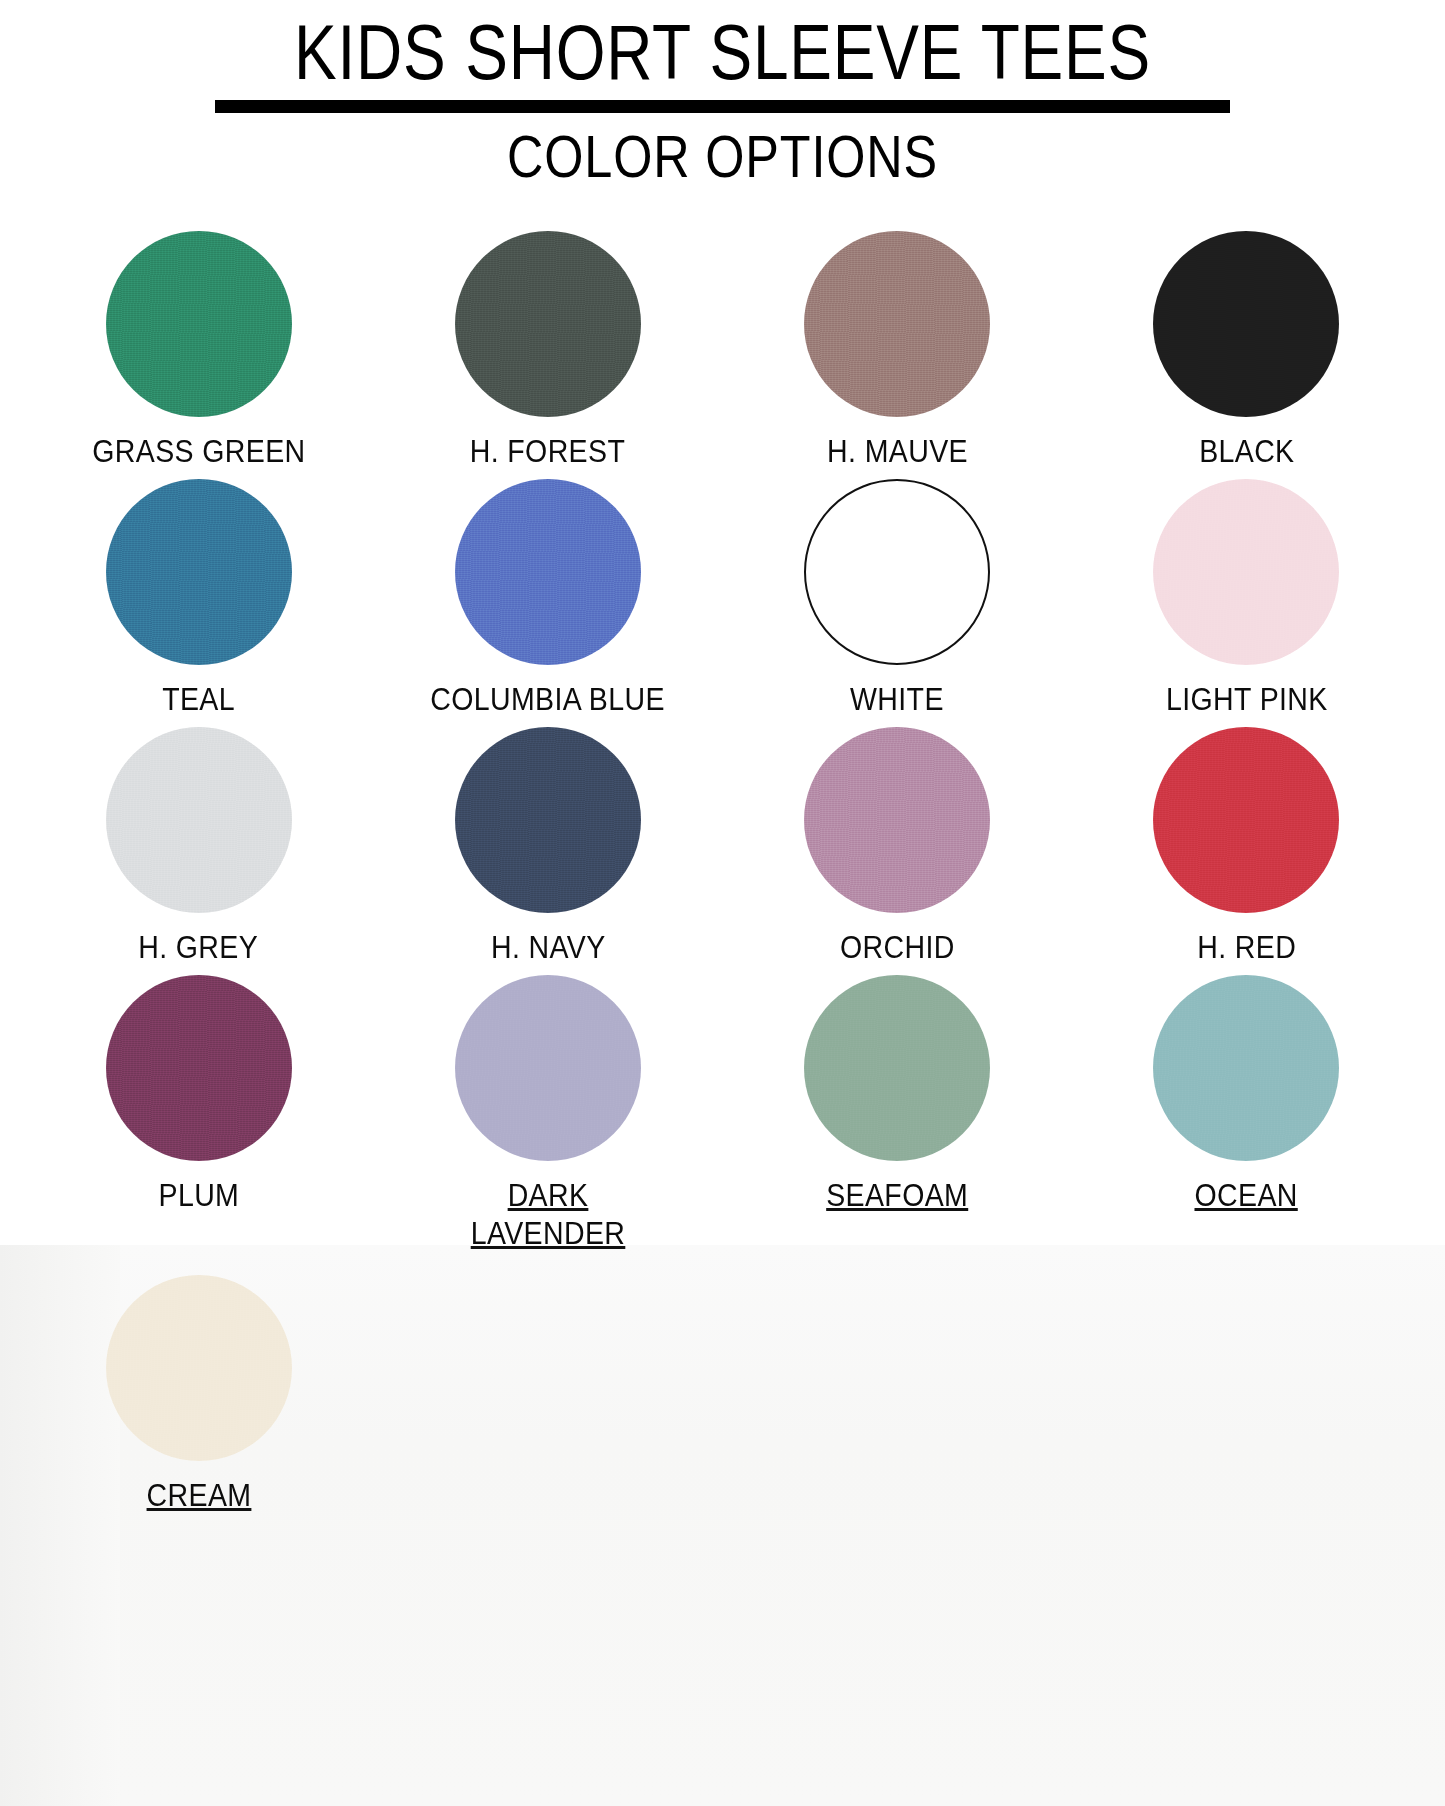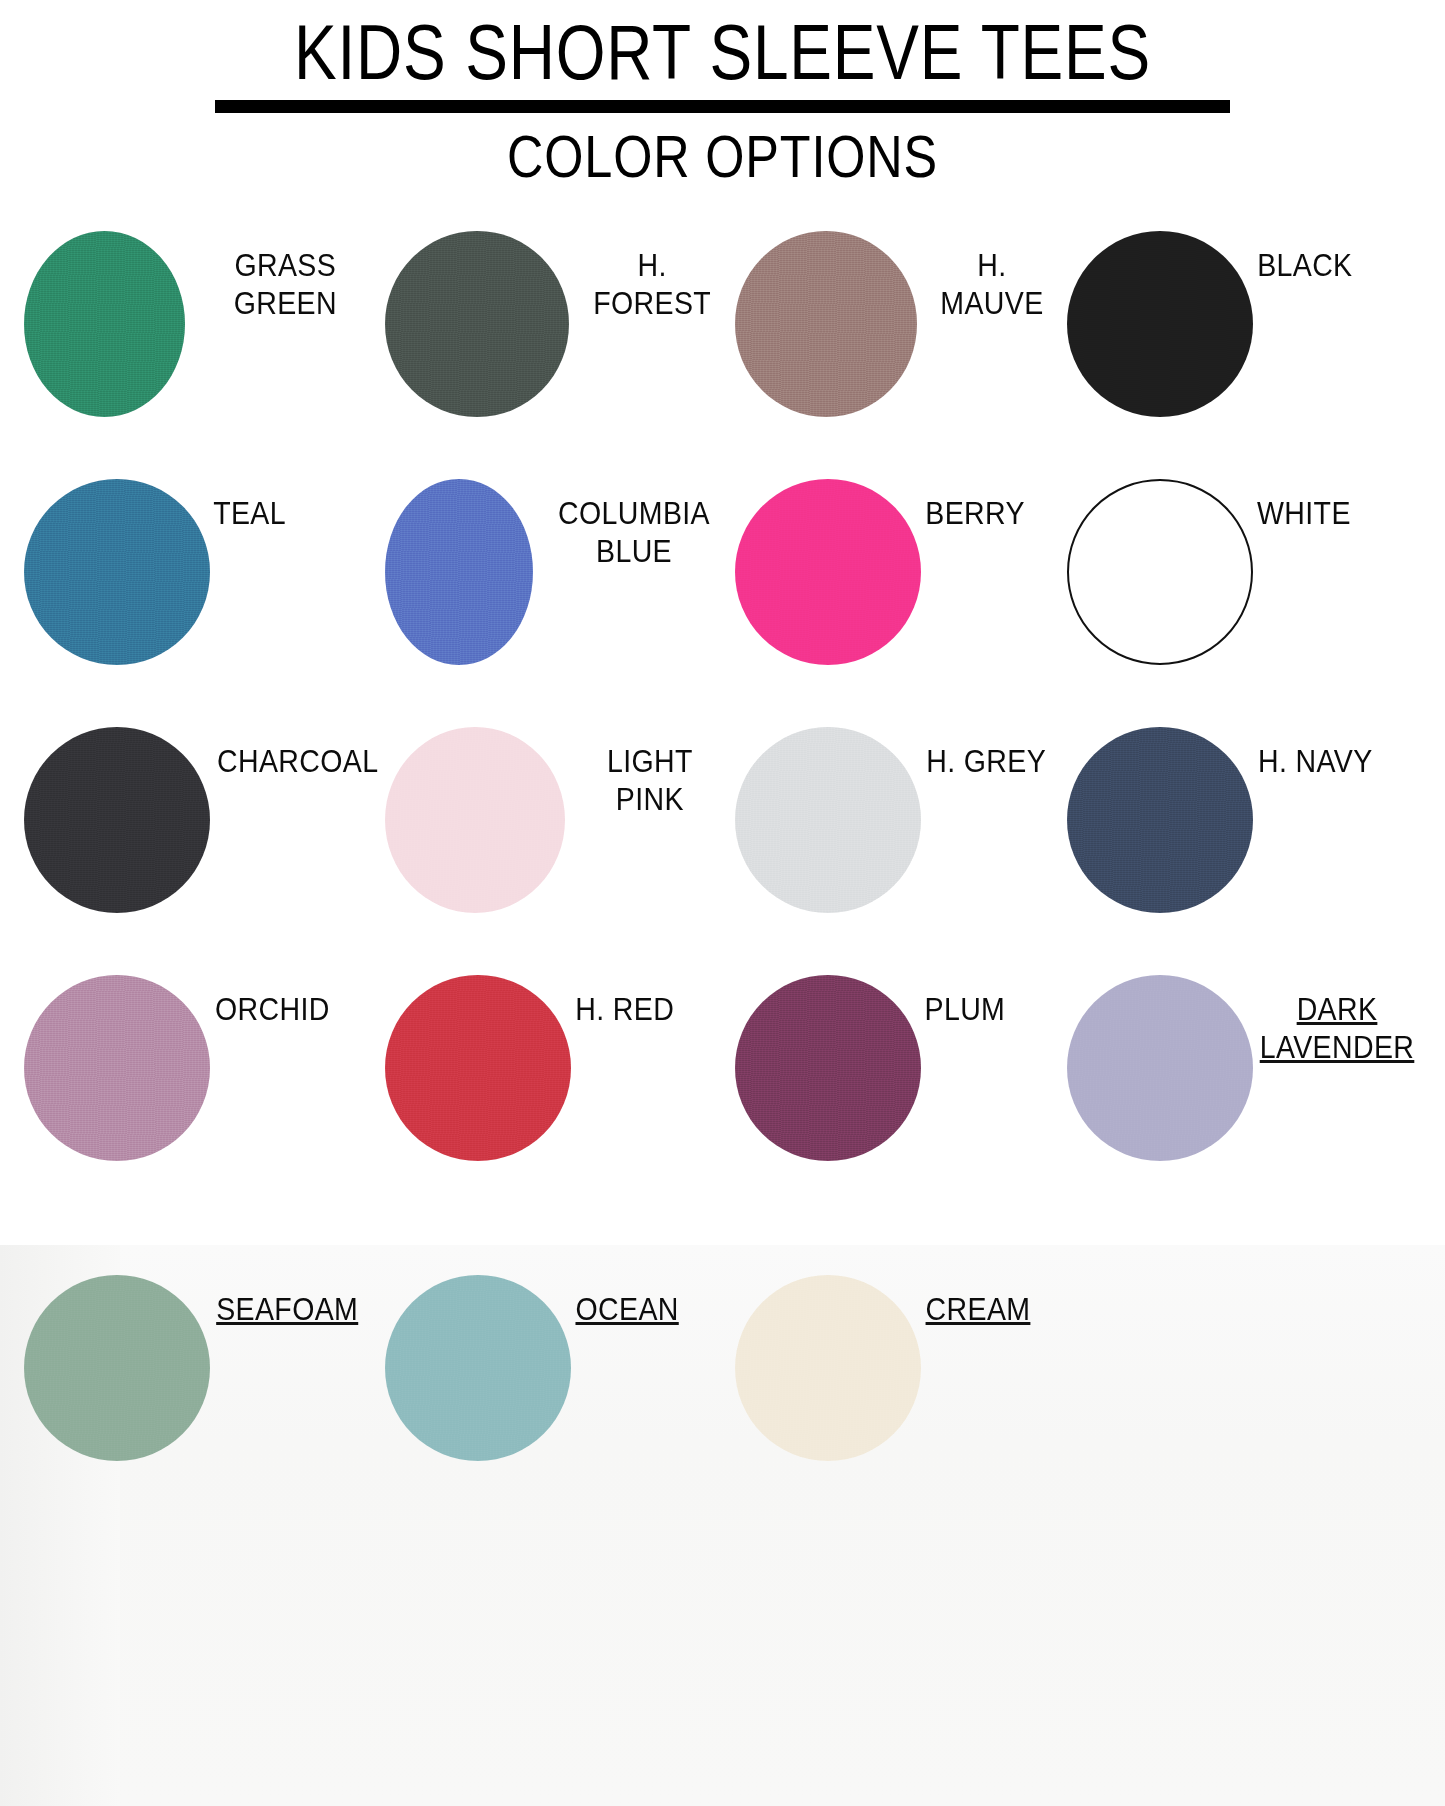--- a/index.html
+++ b/index.html
@@ -84,21 +84,22 @@
     margin-top: 44px;
     display: grid;
     grid-template-columns: repeat(4, 1fr);
     row-gap: 0px;
     column-gap: 0px;
     padding: 0 24px;
   }
   .cell {
     height: 248px;
     display: flex;
-    flex-direction: row;
+    flex-direction: column;
+    align-items: center;
     justify-content: flex-start;
     position: relative;
   }
   .swatch {
     width: 186px;
     height: 186px;
     border-radius: 50%;
     position: relative;
     overflow: hidden;
   }
@@ -179,30 +180,22 @@
       </div>
       <div class="cell">
         <div class="swatch" style="background: rgb(52, 119, 155);"></div>
         <div class="label">TEAL</div>
       </div>
       <div class="cell">
         <div class="swatch" style="background: rgb(90, 115, 196);"></div>
         <div class="label">COLUMBIA BLUE</div>
       </div>
       <div class="cell">
-        <div class="swatch flat" style="background: rgb(245, 53, 143);"></div>
-        <div class="label">BERRY</div>
-      </div>
-      <div class="cell">
         <div class="swatch flat outlined" style="background: rgb(255, 255, 255);"></div>
         <div class="label">WHITE</div>
-      </div>
-      <div class="cell">
-        <div class="swatch" style="background: rgb(51, 51, 55);"></div>
-        <div class="label">CHARCOAL</div>
       </div>
       <div class="cell">
         <div class="swatch flat" style="background: rgb(245, 220, 226);"></div>
         <div class="label">LIGHT PINK</div>
       </div>
       <div class="cell">
         <div class="swatch" style="background: rgb(220, 222, 224);"></div>
         <div class="label">H. GREY</div>
       </div>
       <div class="cell">

